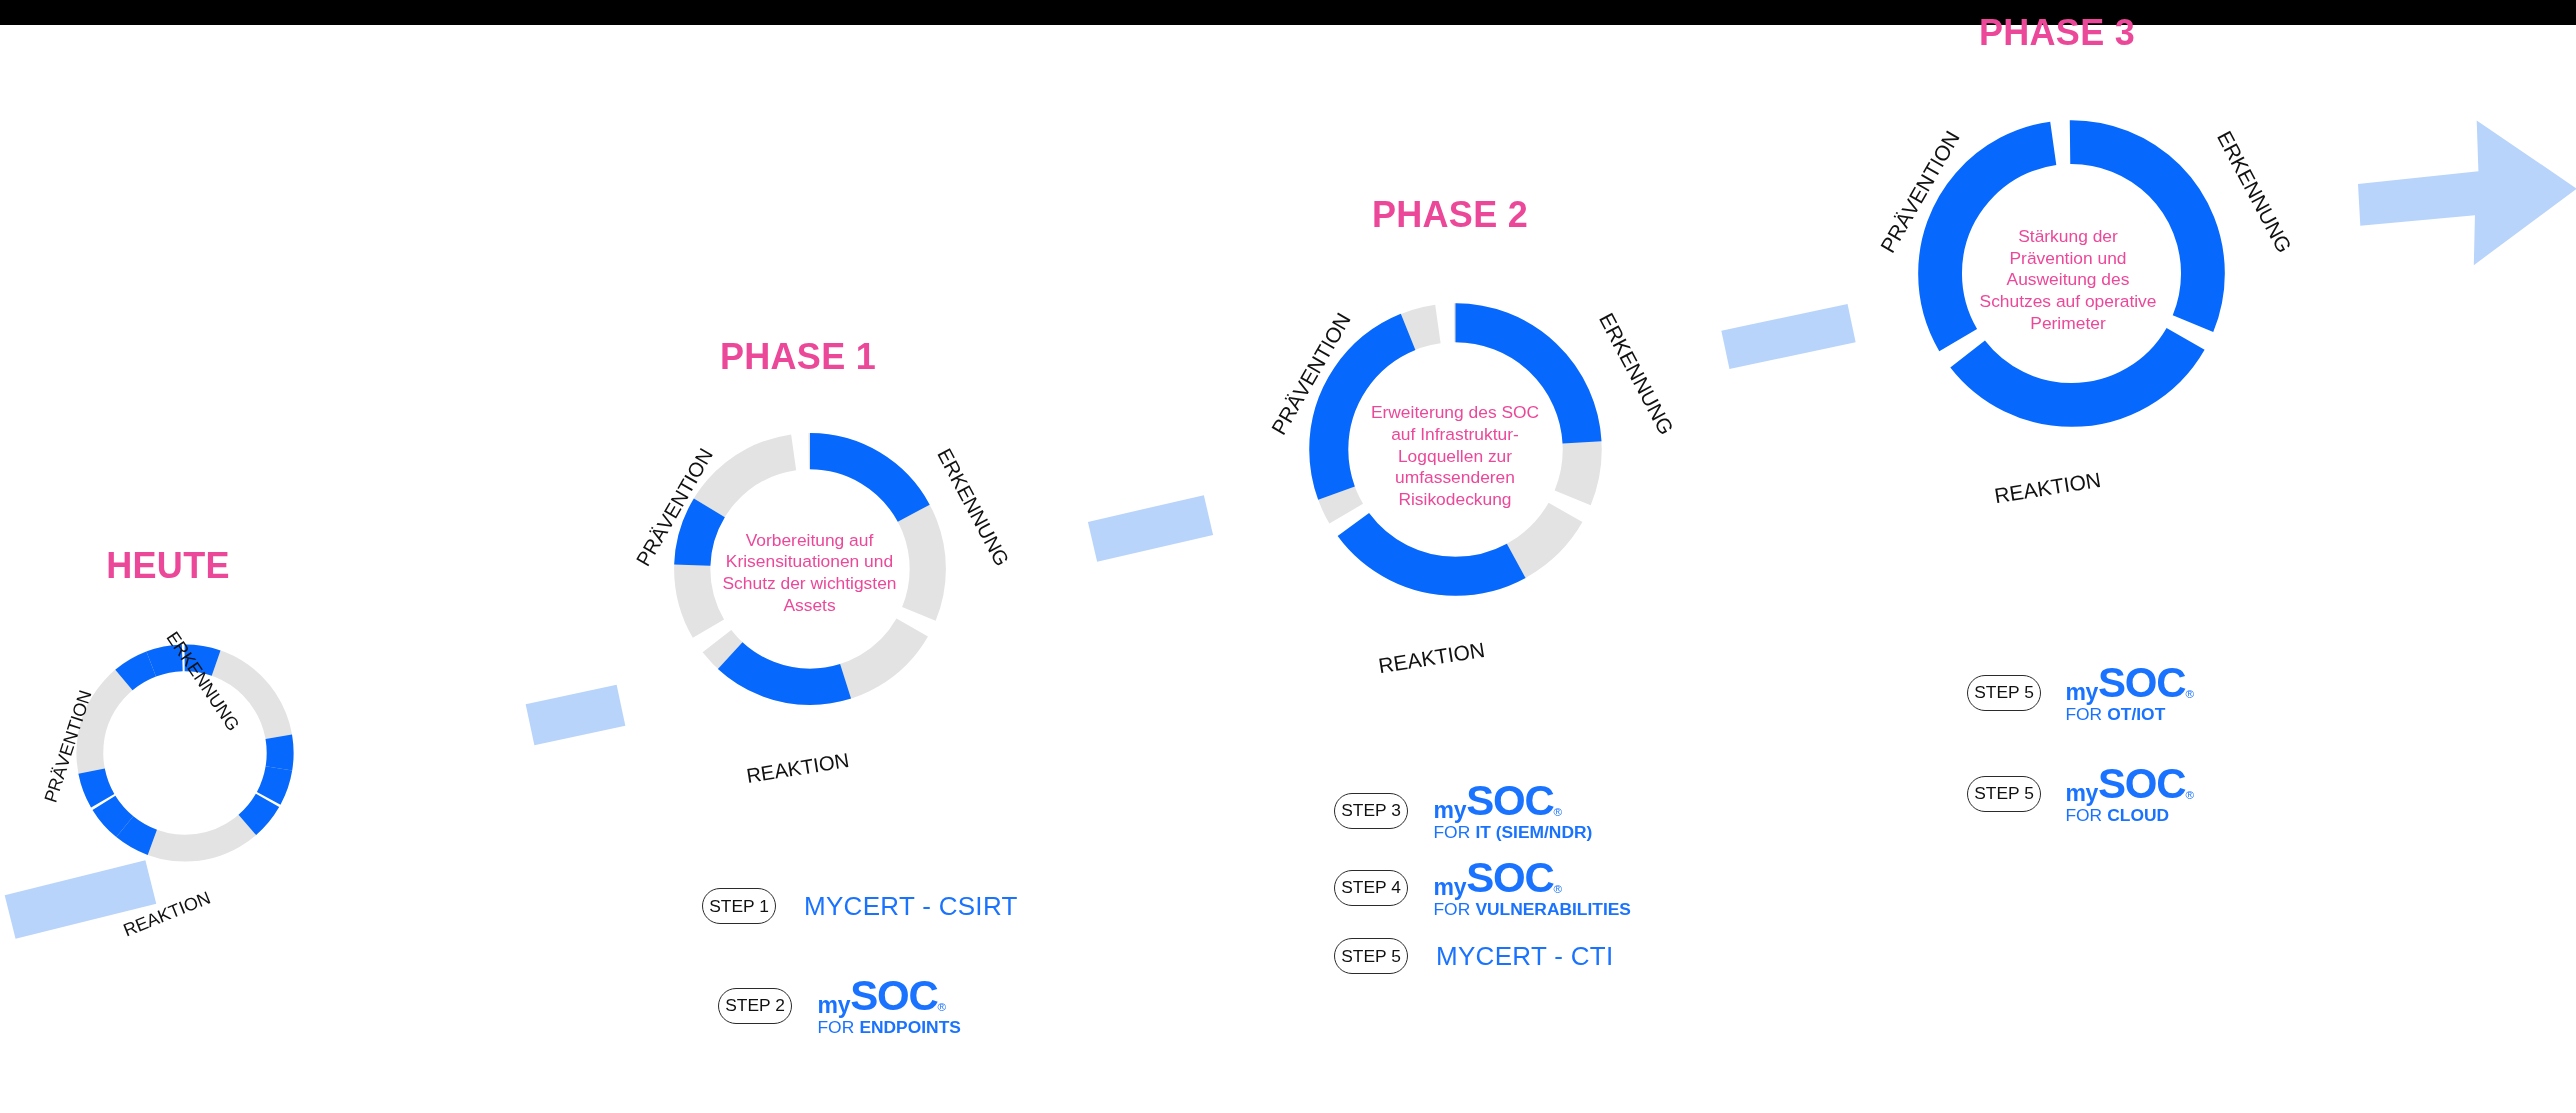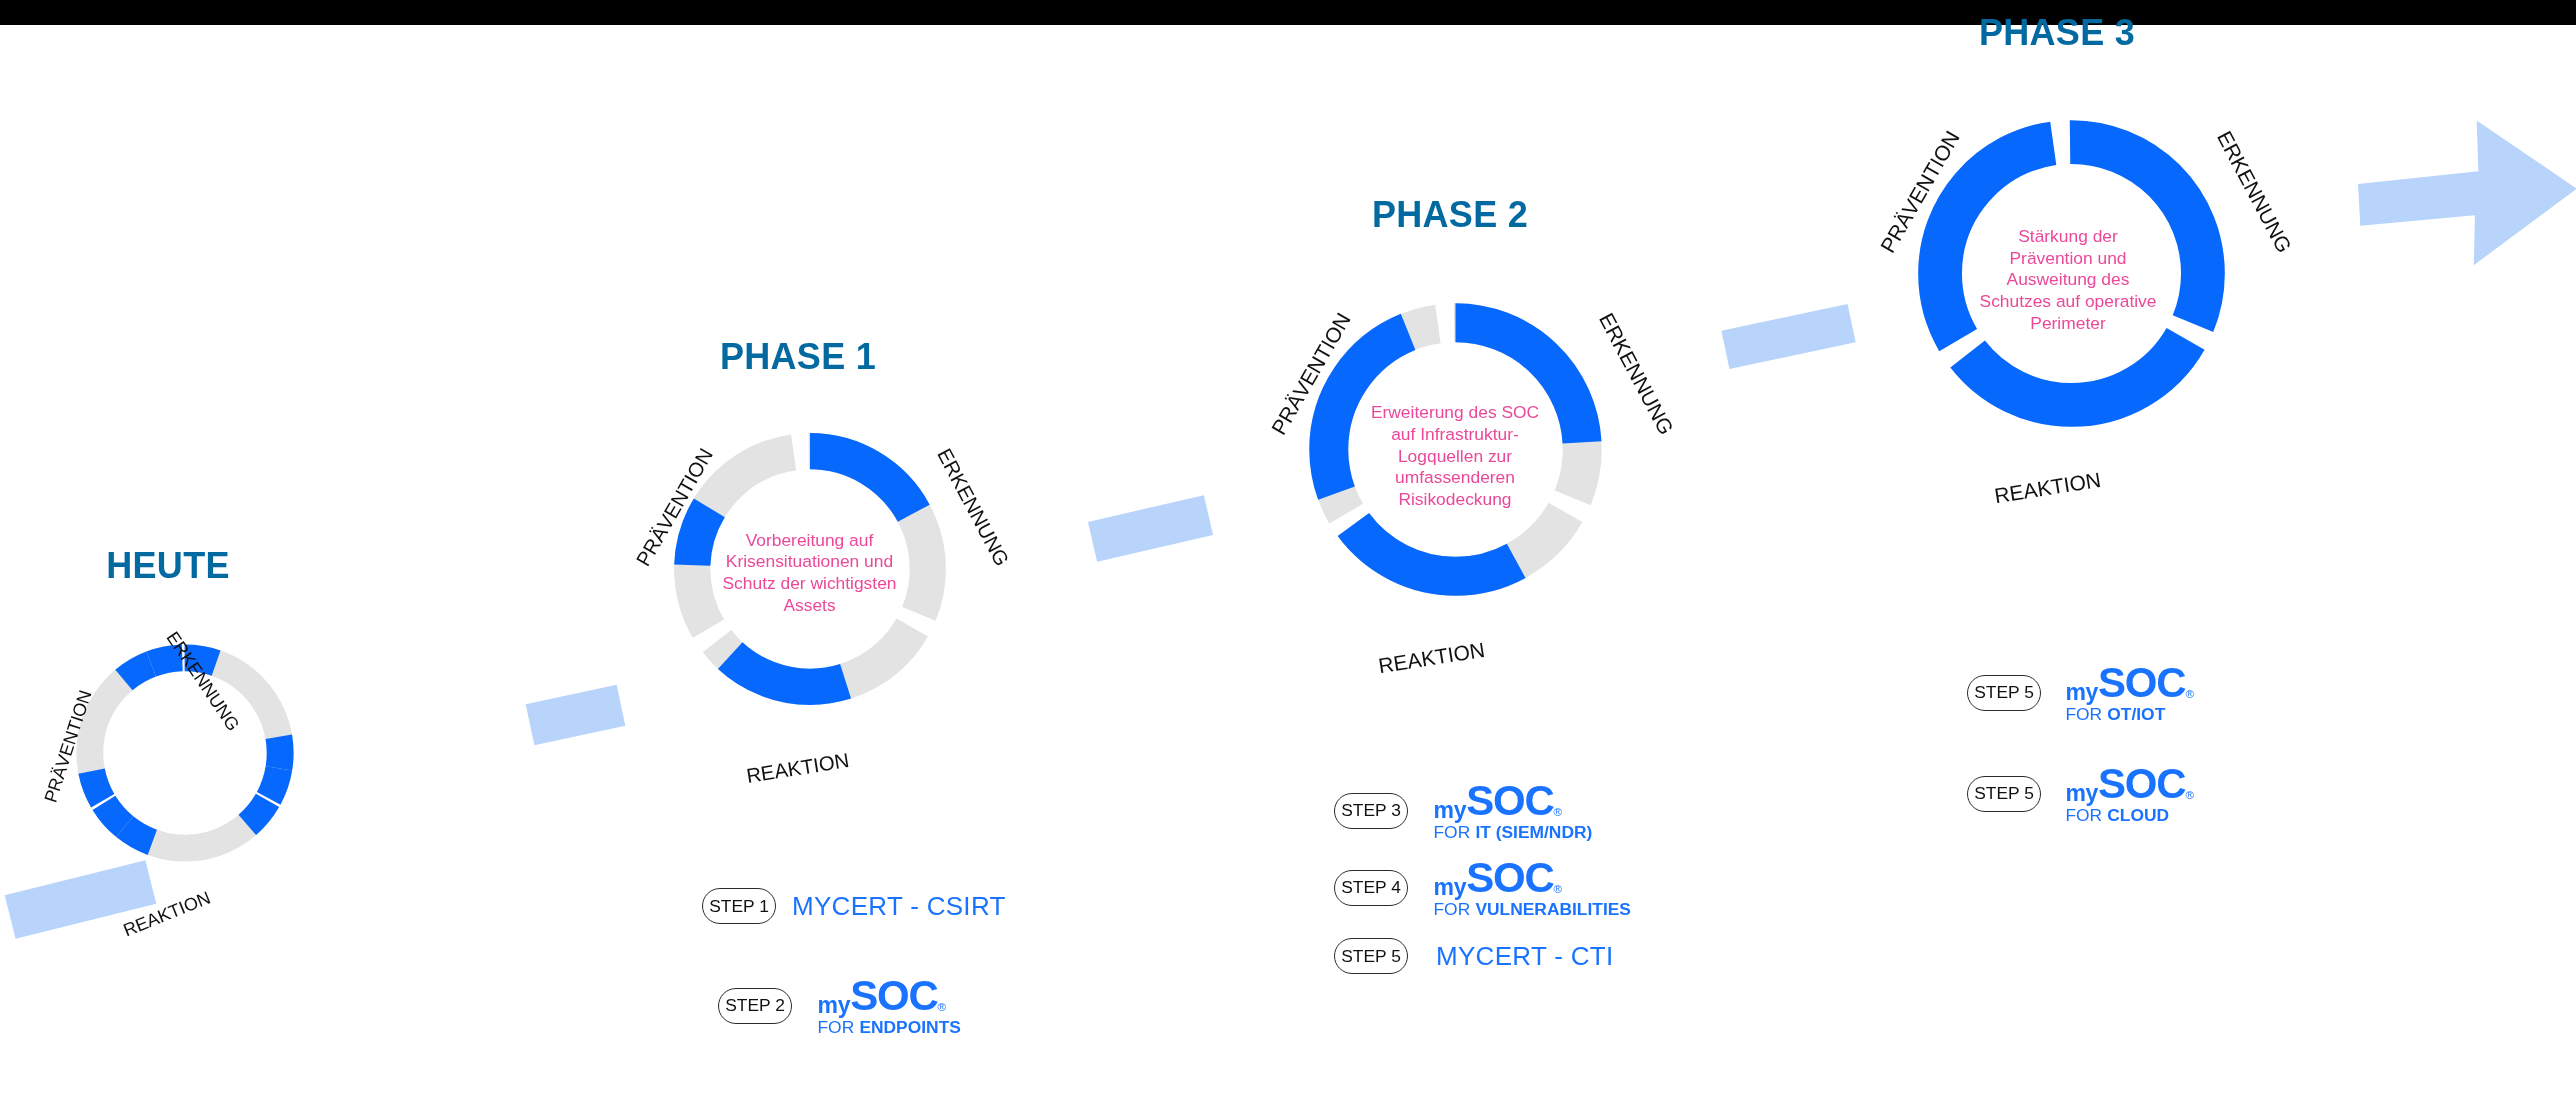--- a/index.html
+++ b/index.html
@@ -10,21 +10,21 @@
     overflow:hidden;
     position:relative;
   }
   #stage{position:absolute;left:0;top:0;width:2576px;height:1113px;}
   .topbar{position:absolute;left:0;top:0;width:2576px;height:25px;background:#000000;}
 
   
   .phase{position:absolute;}
   .phase-title{
     position:absolute;
-    color:#0369a1;
+    color:#ec4899;
     font-weight:bold;
     letter-spacing:0.3px;
     white-space:nowrap;
     text-align:center;
   }
 
   .ring{position:absolute;}
   .ring svg{display:block;overflow:visible;}
 
   .ring-center{
@@ -144,21 +144,21 @@
 Assets</div>
 
     <div class="arc-label" style="left:17.4px;top:165px;font-size:20.3px;transform:rotate(-60deg);">PRÄVENTION</div>
     <div class="arc-label" style="left:316px;top:165px;font-size:20.3px;transform:rotate(62deg);">ERKENNUNG</div>
     <div class="arc-label" style="left:154px;top:426px;font-size:20.3px;transform:rotate(-9deg);">REAKTION</div>
 
     <div class="steps" style="left:0px;top:557px;width:511px;height:162px;">
 
       <div class="step-row" style="left:110px;top:0px;">
         <div class="step-pill" style="width:74px;height:36px;font-size:17.4px;">STEP 1</div>
-        <div class="step-text" style="margin-left:16px;font-size:26px;">MYCERT - CSIRT</div>
+        <div class="step-text" style="margin-left:28px;font-size:26px;">MYCERT - CSIRT</div>
       </div>
 
       <div class="step-row" style="left:110px;top:87px;">
         <div class="step-pill" style="width:74px;height:36px;font-size:17.4px;margin-left:16px;">STEP 2</div>
         <div class="mysoc" style="margin-left:25.5px;">
           <div class="mysoc-top">
             <span class="mysoc-my" style="font-size:23px;">my</span>
             <span class="mysoc-soc" style="font-size:42px;">SOC</span>
             <span class="mysoc-reg" style="font-size:11.6px;padding-bottom:4.6px;">®</span>
           </div>

